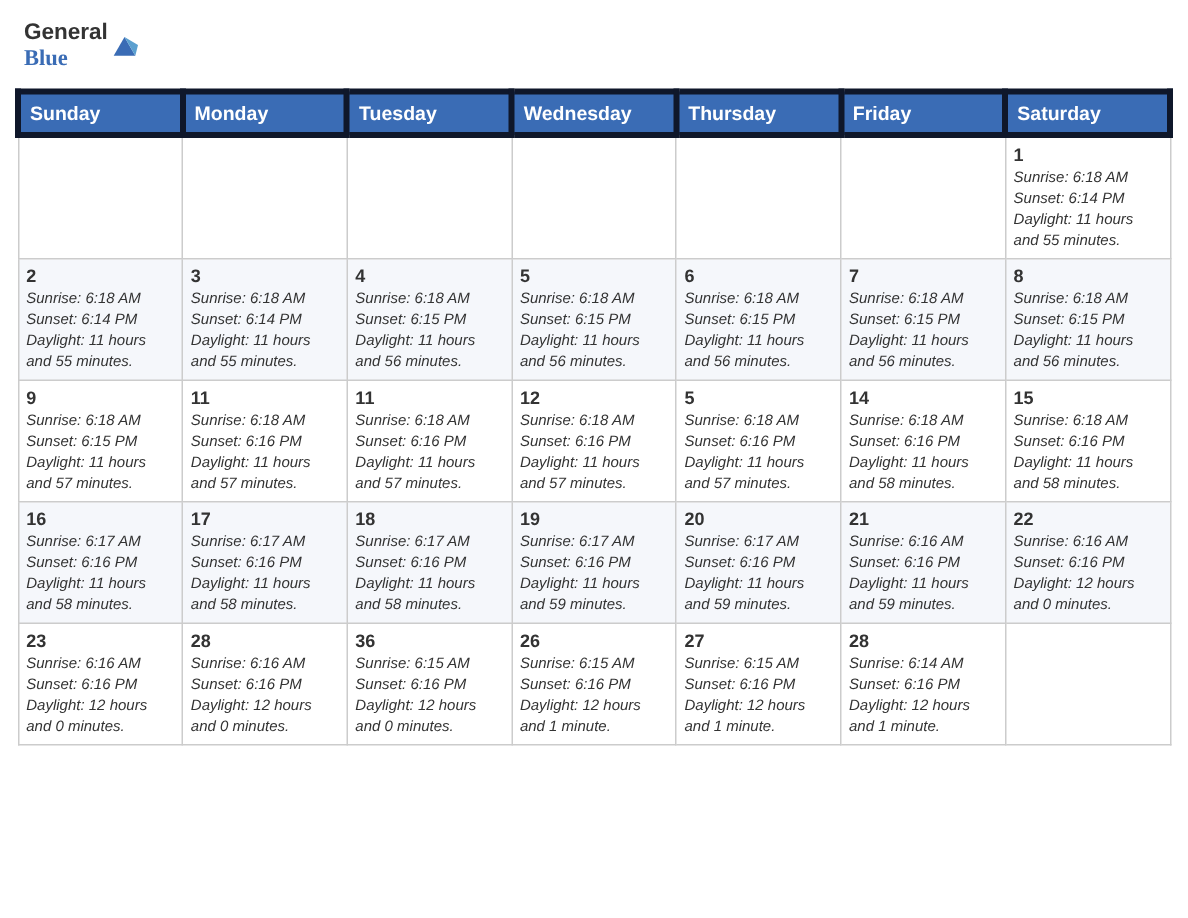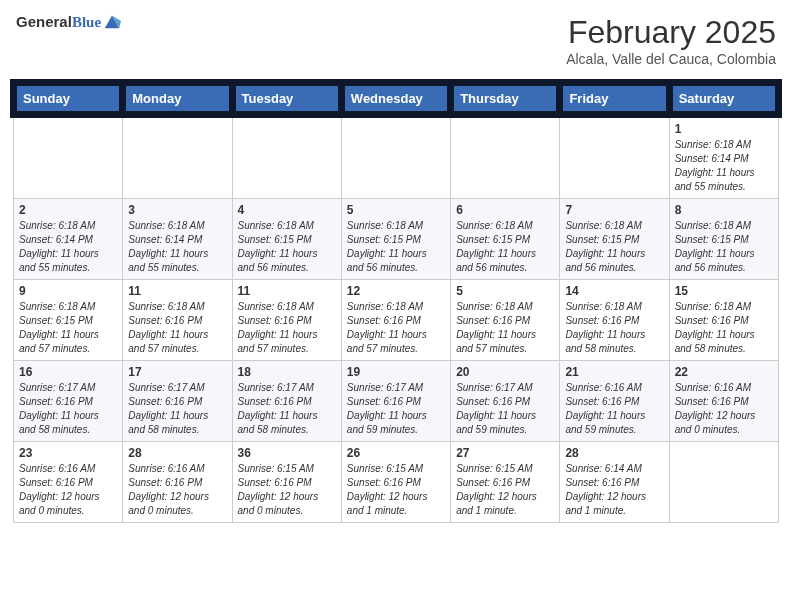--- a/index.html
+++ b/index.html
@@ -16,20 +16,21 @@
       align-items: flex-start;
       margin-bottom: 8px;
       padding: 4px 6px;
     }
     .logo {
       display: flex;
       align-items: center;
     }
     .logo-text {
       display: flex;
+      flex-direction: column;
       font-weight: bold;
       font-size: 15px;
       line-height: 1.1;
     }
     .logo-general { color: #333; }
     .logo-blue { color: #3a6cb5; font-family: Liberation Serif, serif; }
     .logo-icon {
       width: 18px;
       height: 18px;
       margin-left: 2px;
@@ -52,21 +53,21 @@
       border-collapse: collapse;
       border: 1px solid #ccc;
     }
     .calendar th {
       background-color: #3a6cb5;
       color: #fff;
       text-align: left;
       padding: 5px 6px;
       font-size: 13px;
       font-weight: bold;
-      border: 7px solid #0f172a;
+      border: 4px solid #0f172a;
     }
     .calendar td {
       vertical-align: top;
       padding: 4px 5px;
       border: 1px solid #ccc;
       width: calc(100% / 7);
       min-height: 80px;
       font-size: 10.5px;
       color: #333;
       background: #fff;
@@ -97,24 +98,20 @@
   <div class="logo">
     <div class="logo-text">
       <span class="logo-general">General</span>
       <span class="logo-blue">Blue</span>
     </div>
     <svg class="logo-icon" viewBox="0 0 20 20">
       <polygon points="2,18 10,4 18,18" fill="#3a6cb5"></polygon>
       <polygon points="10,4 18,18 20,10" fill="#5ba0d0"></polygon>
     </svg>
   </div>
-  <div class="title-block">
-    <div class="month-title">February 2025</div>
-    <div class="location">Alcala, Valle del Cauca, Colombia</div>
-  </div>
 </div>
 
 <table class="calendar">
   <thead>
     <tr>
     <th>Sunday</th>
         <th>Monday</th>
         <th>Tuesday</th>
         <th>Wednesday</th>
         <th>Thursday</th>

